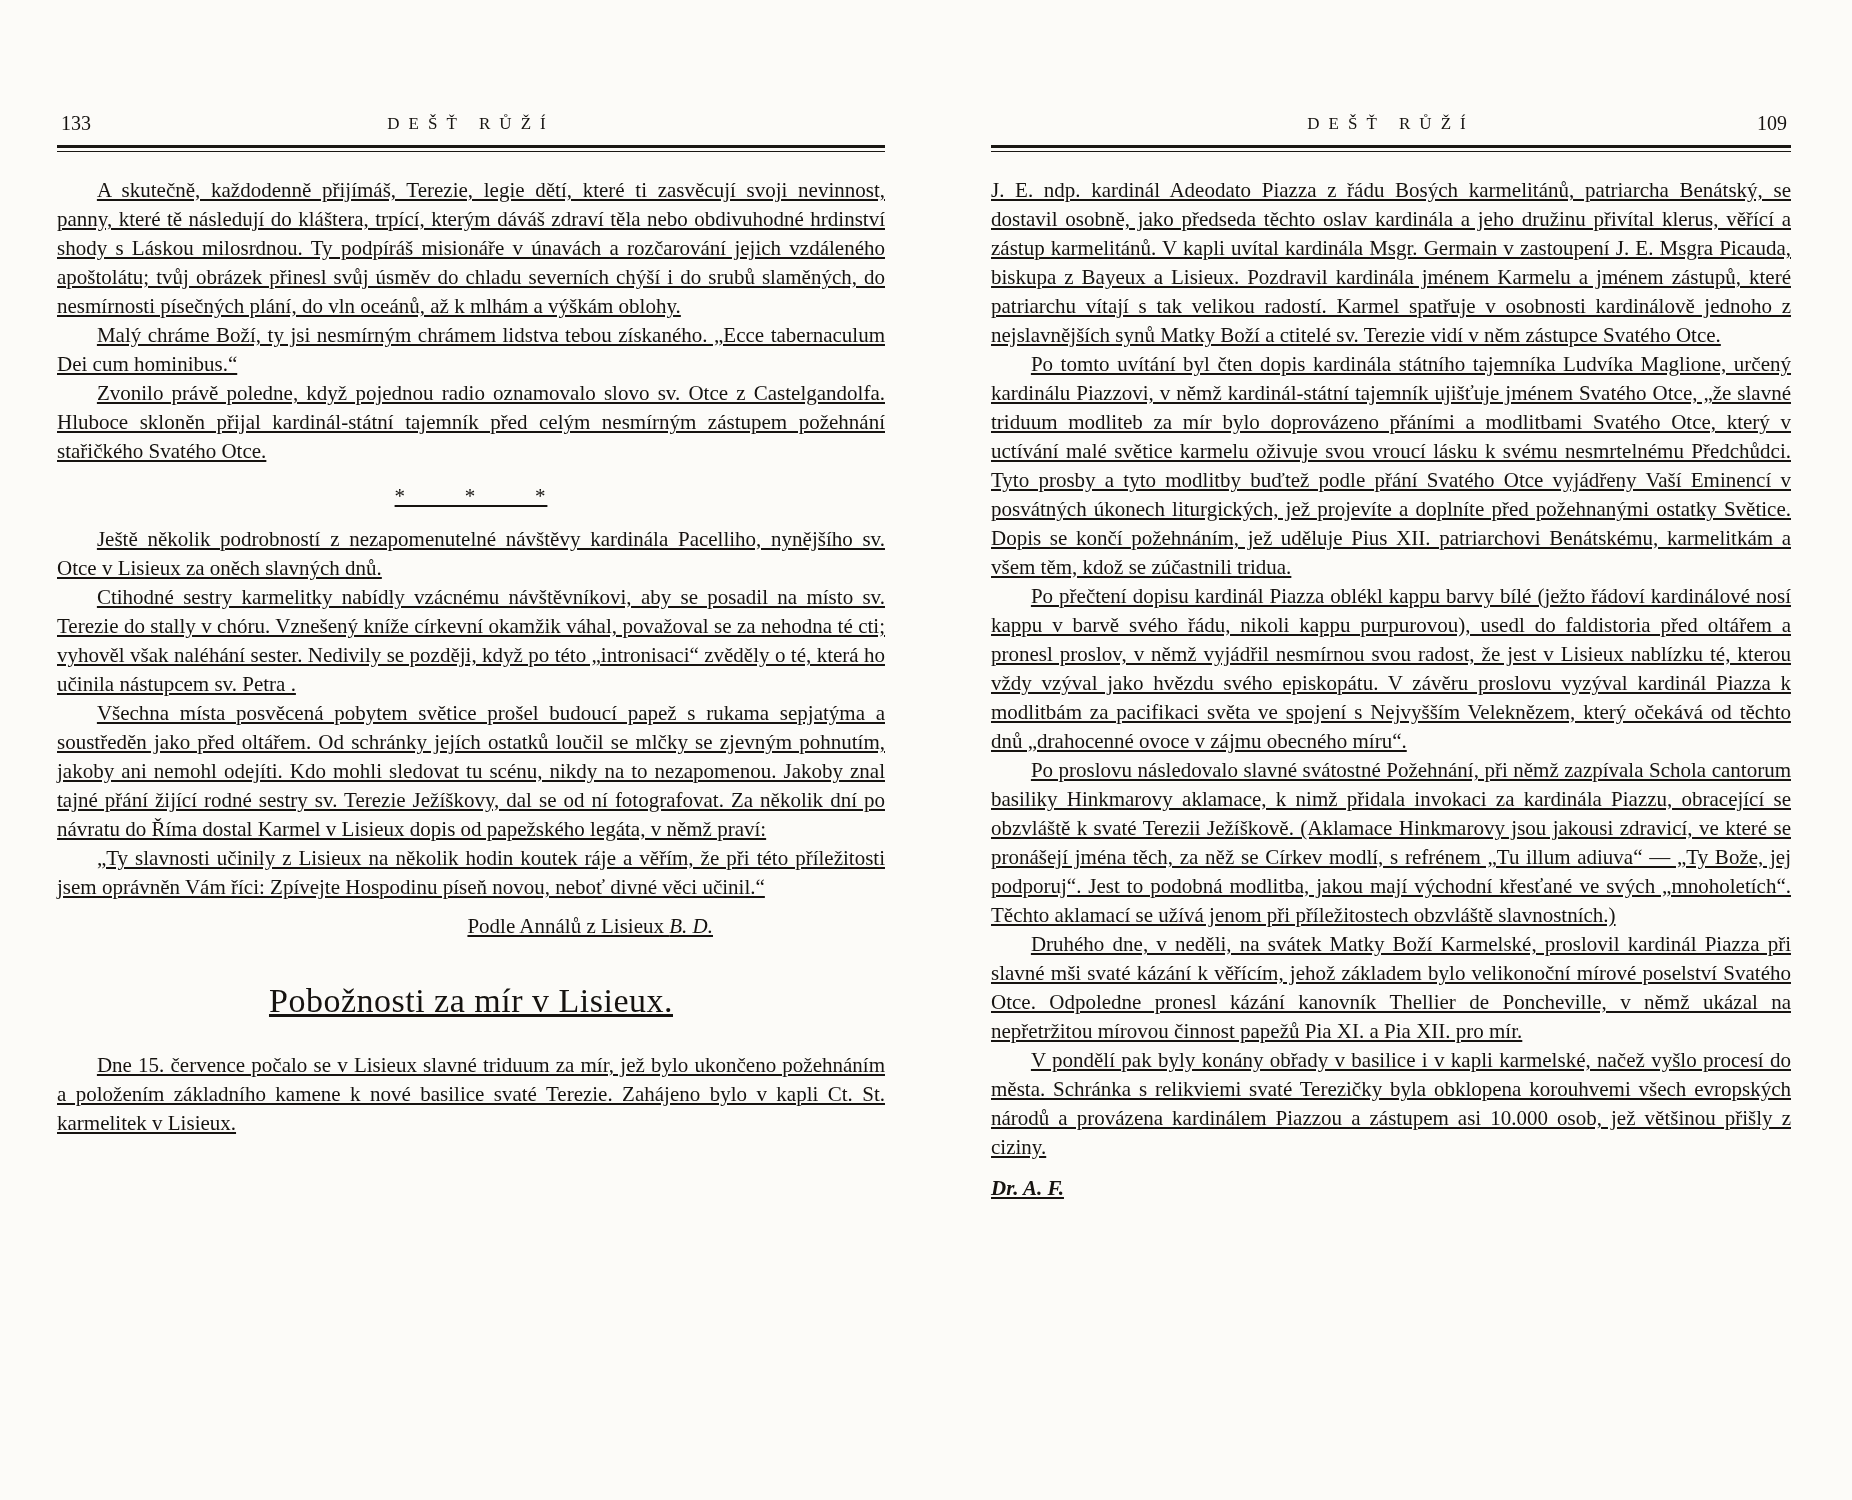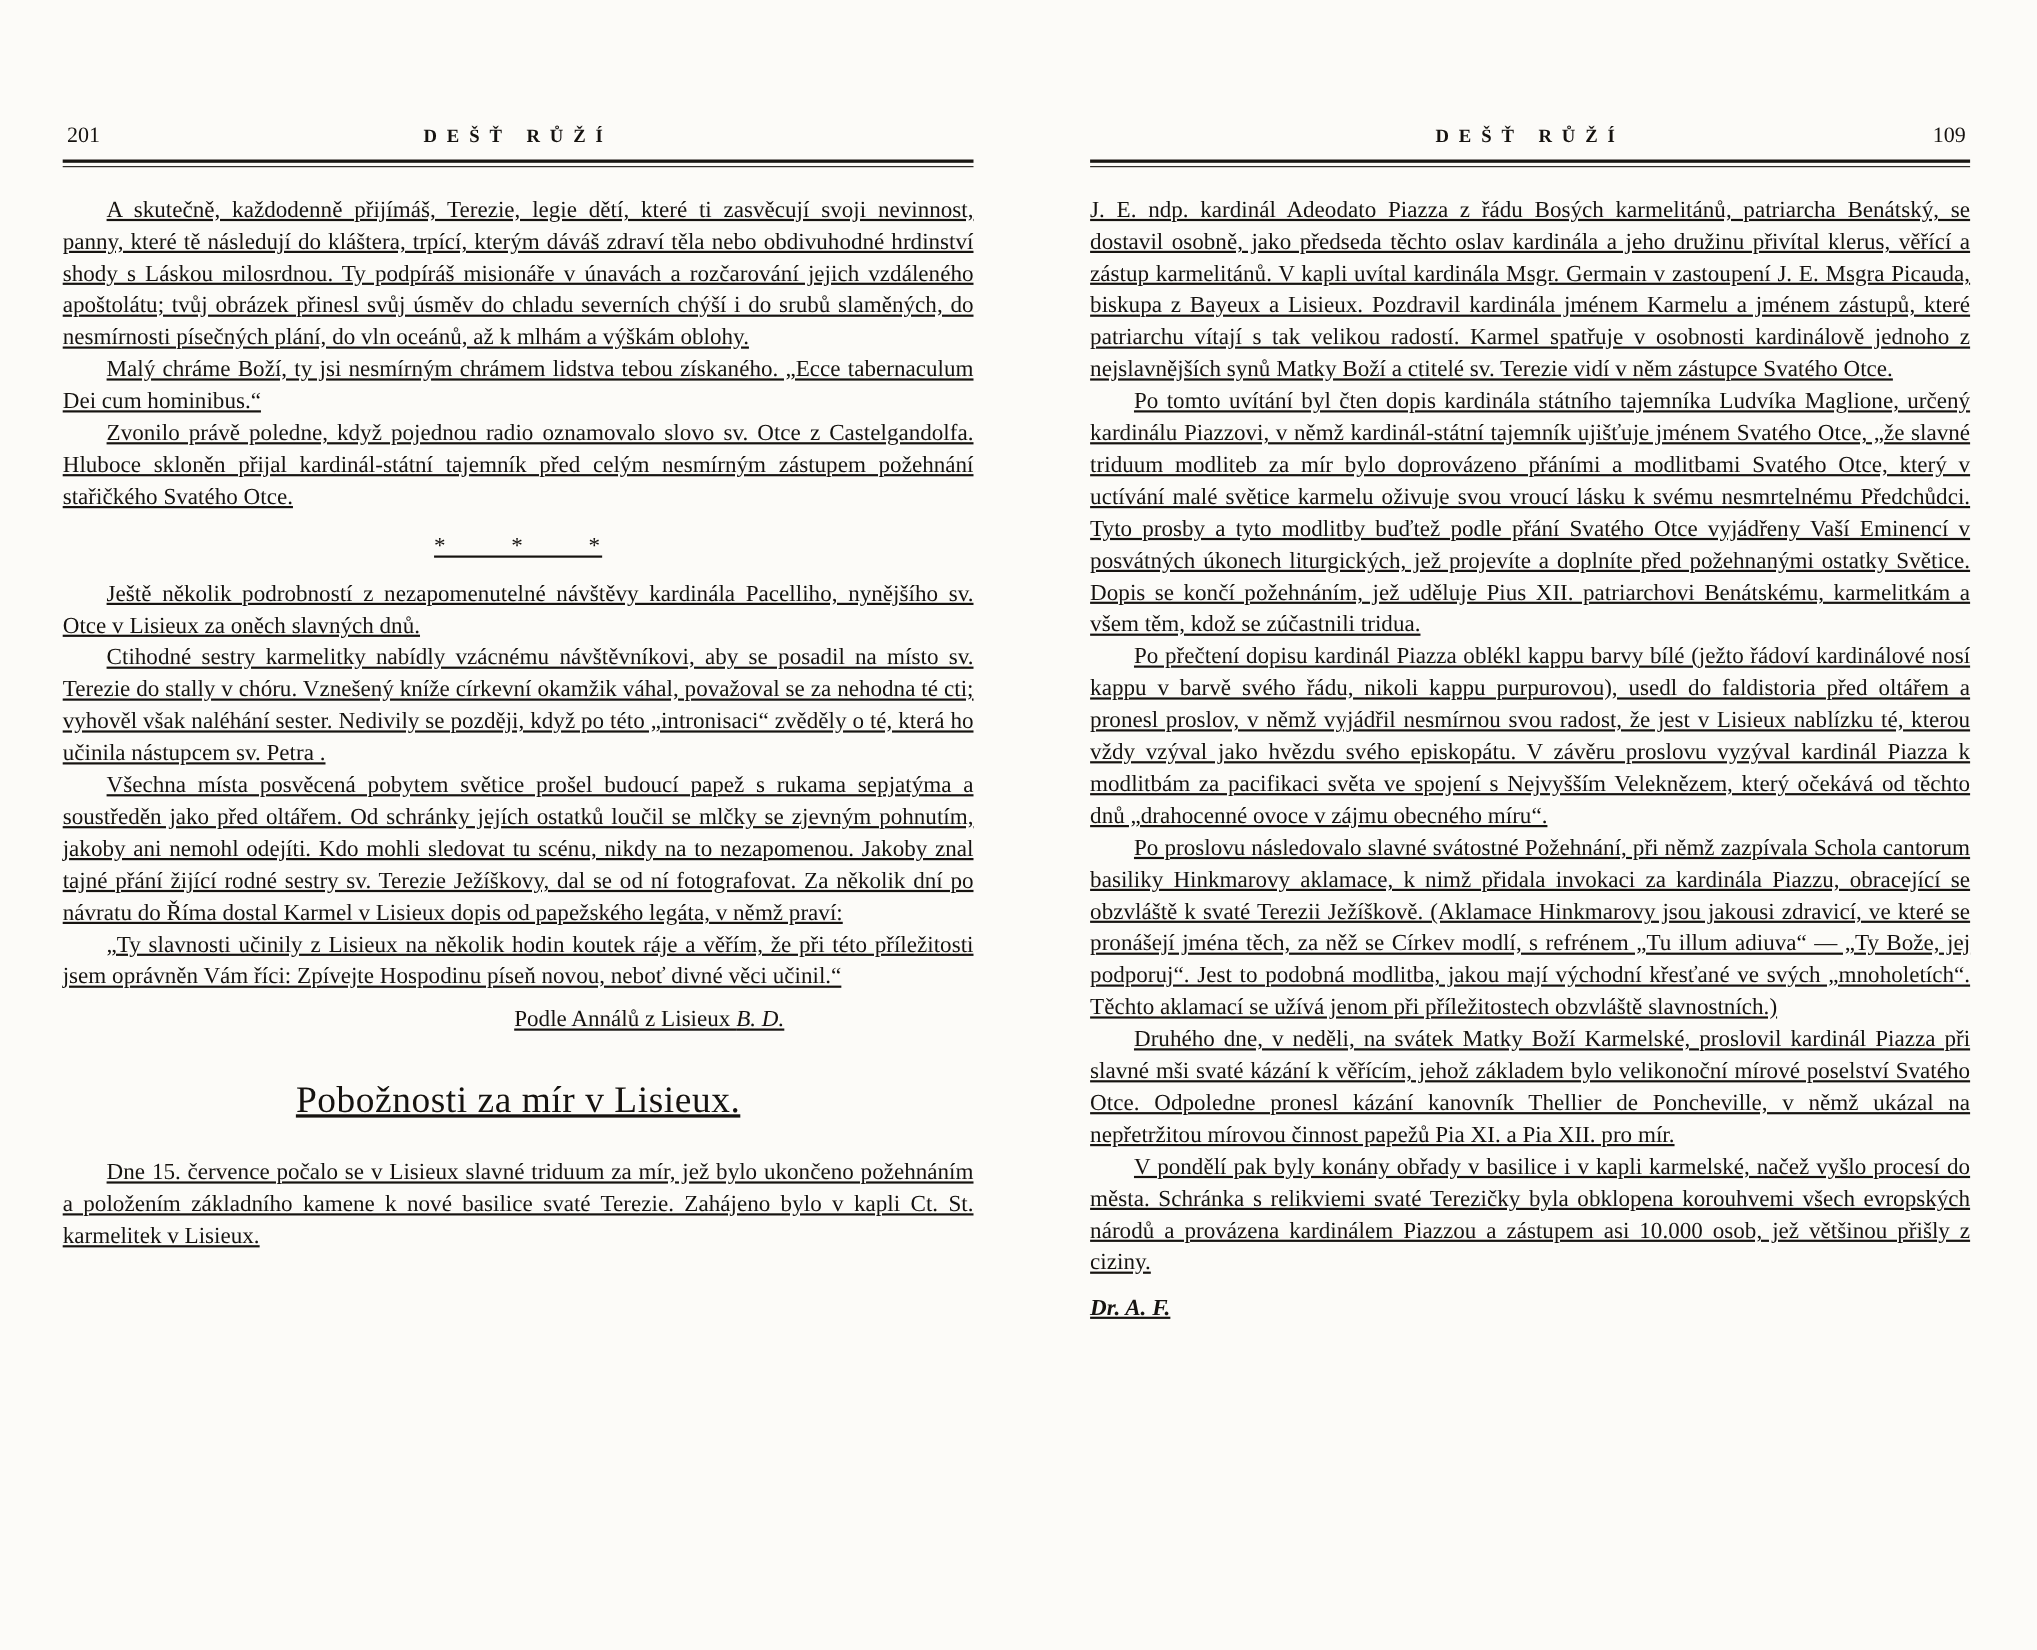--- a/index.html
+++ b/index.html
@@ -33,21 +33,21 @@
   .page-header {
     position: relative;
     height: 30px;
     margin-bottom: 5px;
   }
   .running-title {
     position: absolute;
     left: 0; right: 0;
     text-align: center;
     font-size: 17px;
-    font-weight: 700;
+    font-weight: 400;
     letter-spacing: 9px;
     top: 4px;
   }
   .page-num {
     position: absolute;
     top: 2px;
     font-size: 20px;
   }
   .page-num.left  { left: 4px; }
   .page-num.right { right: 4px; }
@@ -105,21 +105,21 @@
     font-style: italic;
   }
 </style>
 </head>
 <body>
 
 <div class="spread">
 
   <div class="page page-left">
     <div class="page-header">
-      <span class="page-num left">201</span>
+      <span class="page-num left">133</span>
       <span class="running-title">DEŠŤ RŮŽÍ</span>
     </div>
     <div class="double-rule">
       <div class="rule-thick"></div>
       <div class="rule-thin"></div>
     </div>
     <div class="page-body">
         <p class="blk-body">A skutečně, každodenně přijímáš, Terezie, legie dětí, které ti zasvěcují svoji nevinnost, panny, které tě následují do kláštera, trpící, kterým dáváš zdraví těla nebo obdivuhodné hrdinství shody s Láskou milosrdnou. Ty podpíráš misionáře v únavách a rozčarování jejich vzdáleného apoštolátu; tvůj obrázek přinesl svůj úsměv do chladu severních chýší i do srubů slaměných, do nesmírnosti písečných plání, do vln oceánů, až k mlhám a výškám oblohy.</p>
         <p class="blk-body">Malý chráme Boží, ty jsi nesmírným chrámem lidstva tebou získaného. „Ecce tabernaculum Dei cum hominibus.“</p>
         <p class="blk-body">Zvonilo právě poledne, když pojednou radio oznamovalo slovo sv. Otce z Castelgandolfa. Hluboce skloněn přijal kardinál-státní tajemník před celým nesmírným zástupem požehnání stařičkého Svatého Otce.</p>

